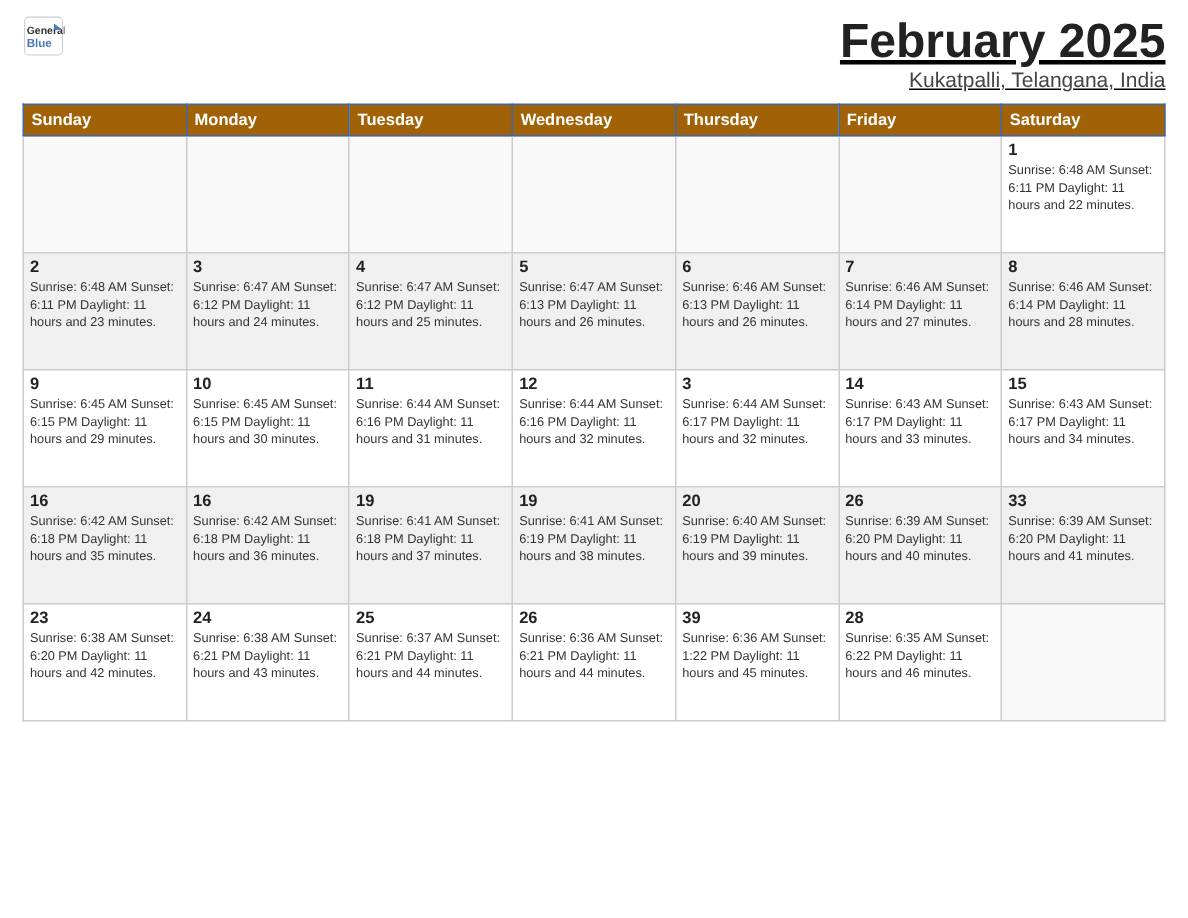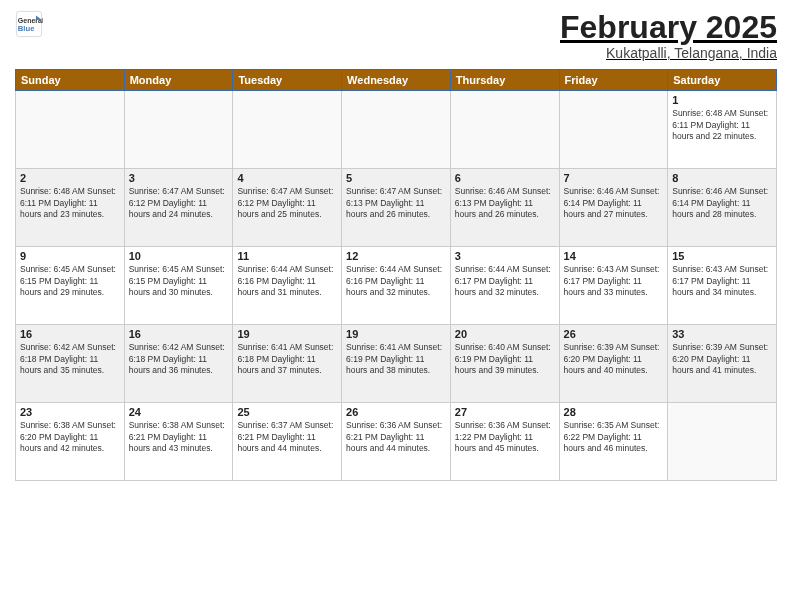--- a/index.html
+++ b/index.html
@@ -283,21 +283,21 @@
 Sunset: 6:21 PM
 Daylight: 11 hours and 44 minutes.</div>
           </td>
           <td>
             <span class="day-number">26</span>
             <div class="day-info">Sunrise: 6:36 AM
 Sunset: 6:21 PM
 Daylight: 11 hours and 44 minutes.</div>
           </td>
           <td>
-            <span class="day-number">27</span>
+            <span class="day-number">39</span>
             <div class="day-info">Sunrise: 6:36 AM
 Sunset: 1:22 PM
 Daylight: 11 hours and 45 minutes.</div>
           </td>
           <td>
             <span class="day-number">28</span>
             <div class="day-info">Sunrise: 6:35 AM
 Sunset: 6:22 PM
 Daylight: 11 hours and 46 minutes.</div>
           </td>

